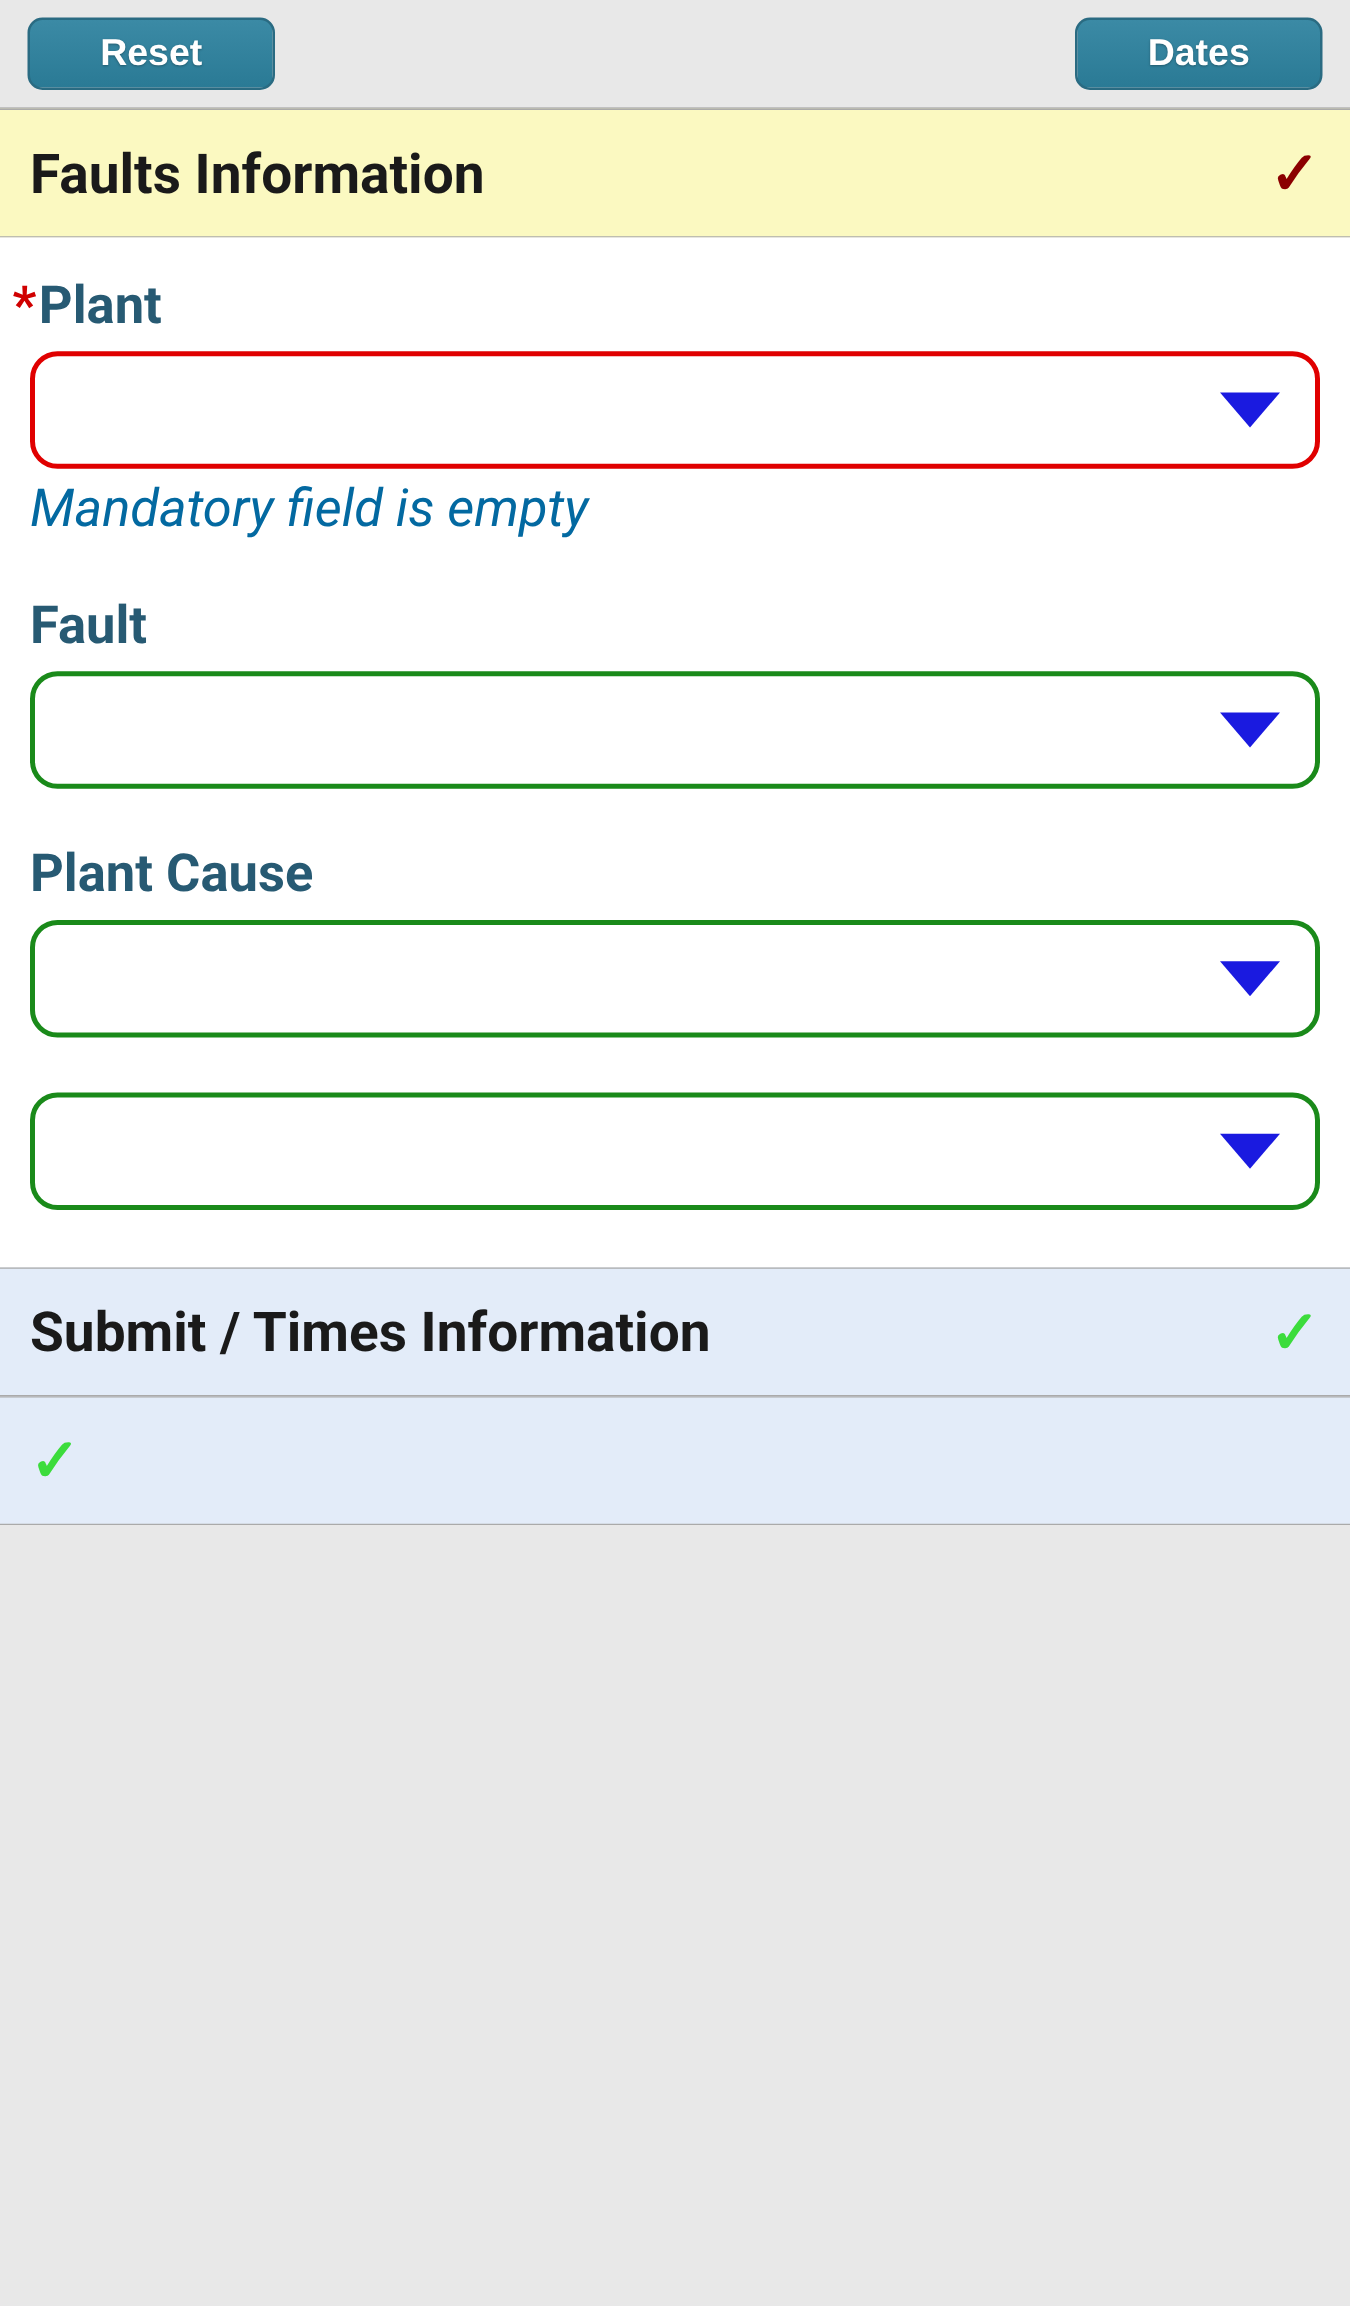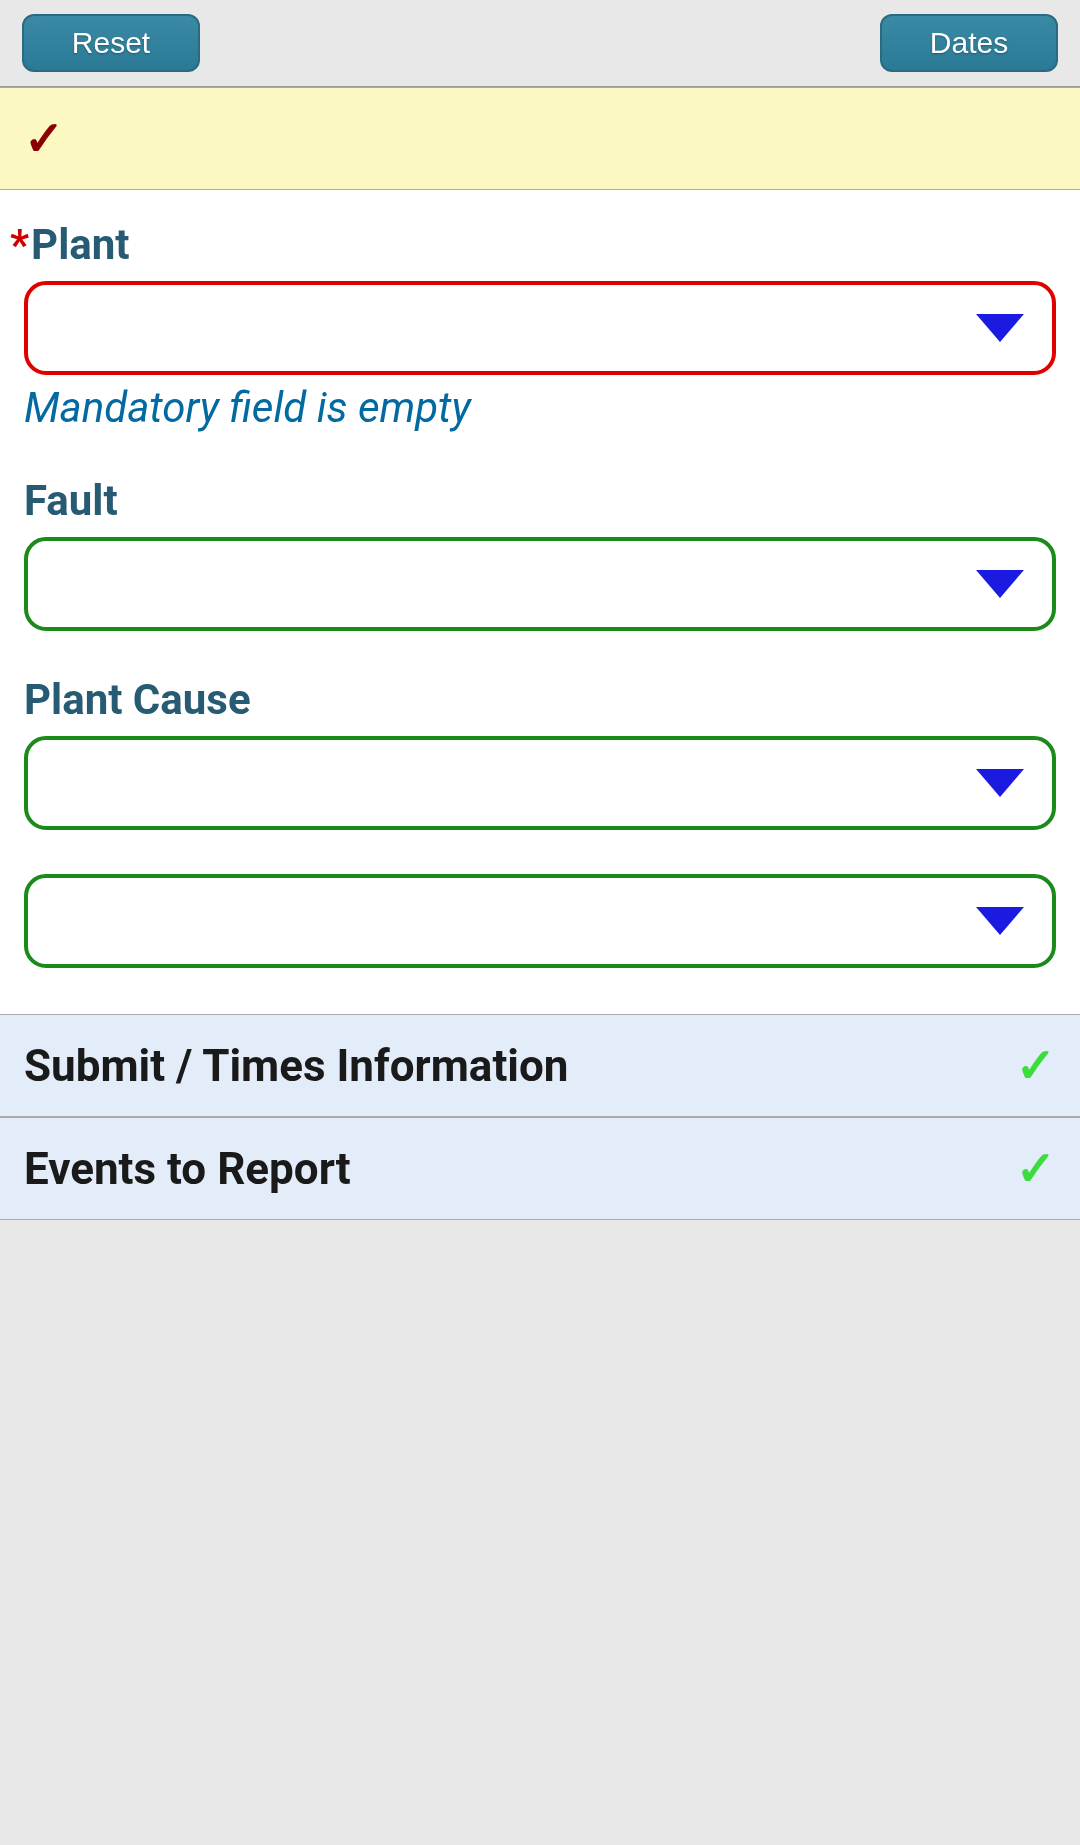--- a/index.html
+++ b/index.html
@@ -16,23 +16,23 @@
       padding: 14px 22px;
       background: #e8e8e8;
       border-bottom: 1px solid #999;
     }
     .btn {
       background: linear-gradient(to bottom, #3b8aa5, #2a7a95);
       color: white;
       border: 2px solid #2a6b82;
       border-radius: 12px;
       padding: 10px 1px;
-      width: 178px;
+      width: 198px;
       font-size: 30px;
-      font-weight: normal;
+      font-weight: bold;
       text-align: center;
       cursor: pointer;
       text-shadow: 0 1px 2px rgba(0,0,0,0.3);
     }
     .section-header {
       display: flex;
       justify-content: space-between;
       align-items: center;
       padding: 22px 24px;
       border-top: 1px solid #aaa;
@@ -100,20 +100,21 @@
   </style>
 </head>
 <body>
 
 <div class="toolbar">
   <button class="btn">Reset</button>
   <button class="btn">Dates</button>
 </div>
 
 <div class="section-header yellow">
+  <span class="section-title">Faults Information</span>
   <span class="check-icon check-red">✓</span>
 </div>
 
 <div class="form-body">
 
   <div class="field-group">
     <div class="field-label">
       <span class="required-star">*</span>
       <span>Plant</span>
     </div>
@@ -152,15 +153,14 @@
   </div>
 
 </div>
 
 <div class="section-header blue">
   <span class="section-title">Submit / Times Information</span>
   <span class="check-icon check-green">✓</span>
 </div>
 
 <div class="section-header blue">
-  <span class="section-title">Events to Report</span>
   <span class="check-icon check-green">✓</span>
 </div>
 
 </body></html>

